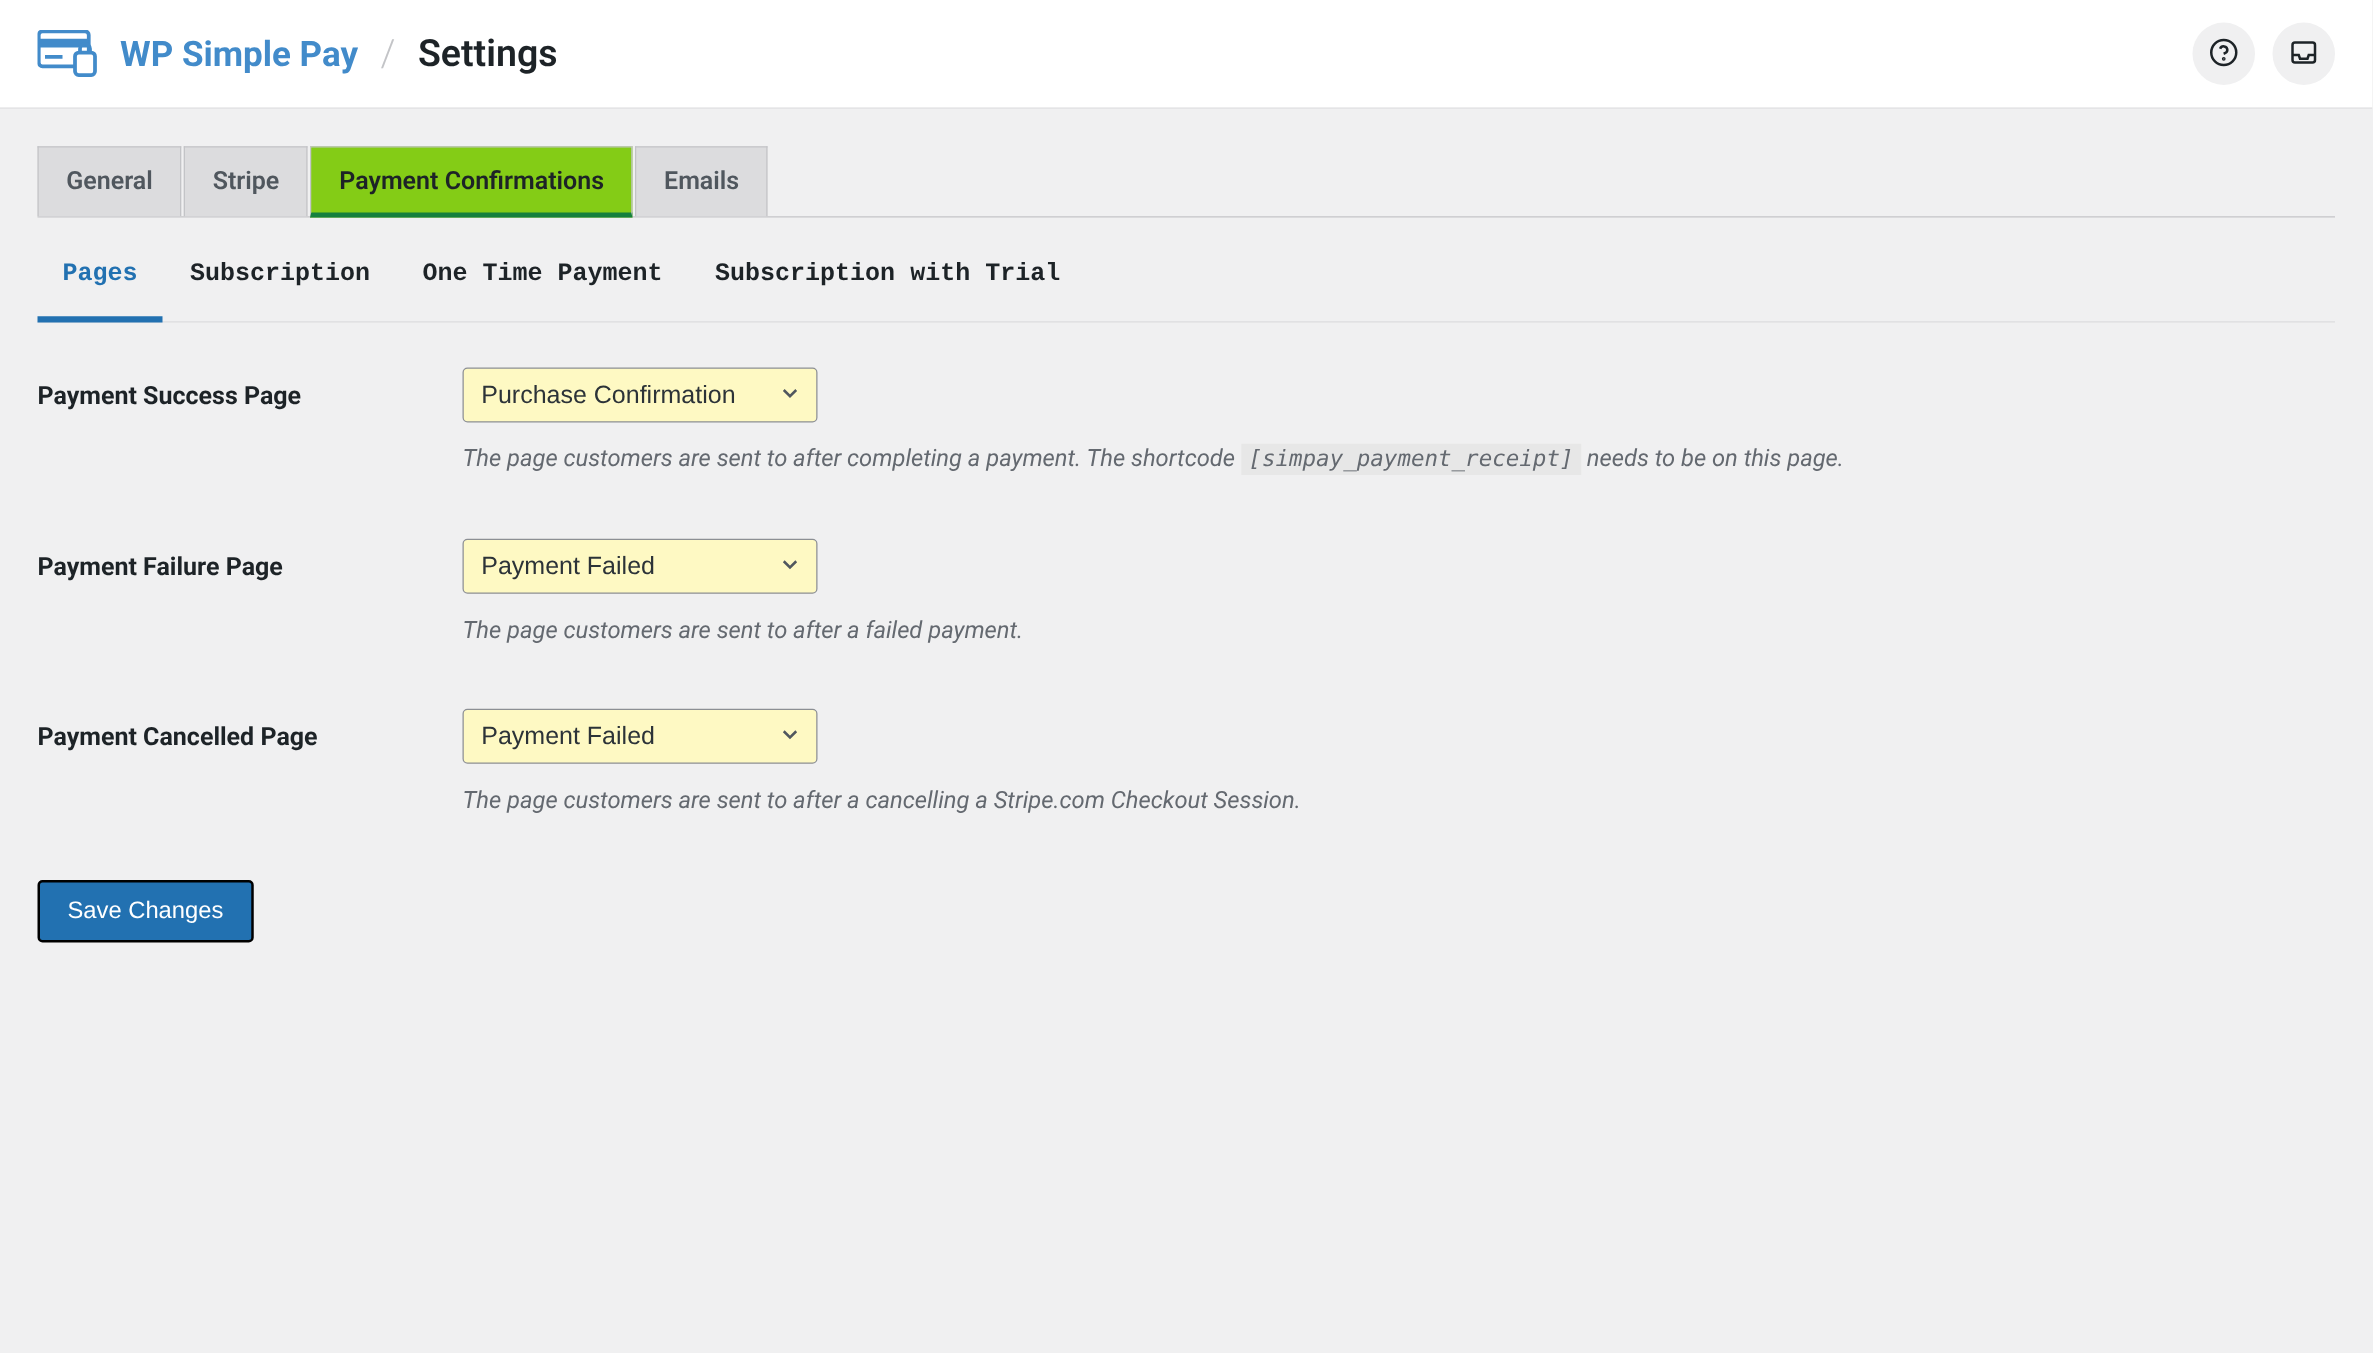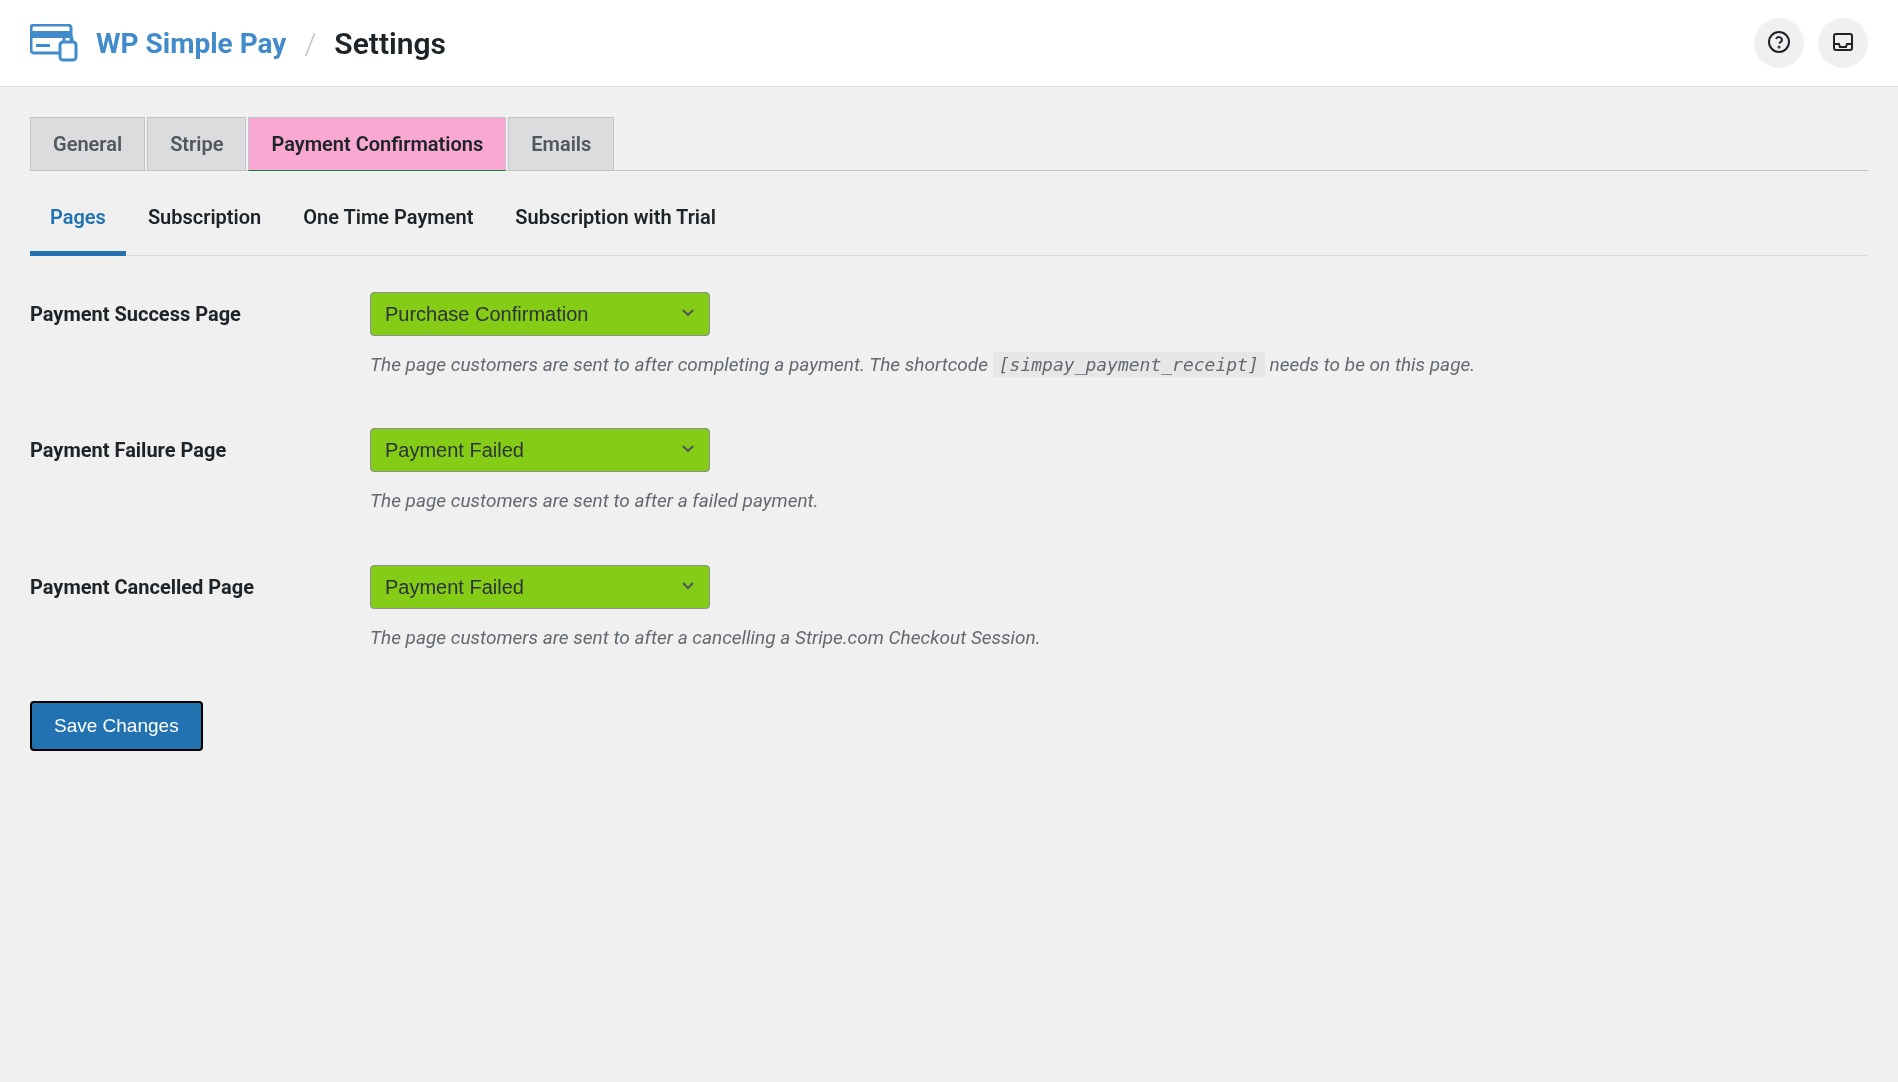--- a/index.html
+++ b/index.html
@@ -82,39 +82,40 @@
       background: #dcdcde;
       border: 1px solid #c3c4c7;
       border-bottom: none;
       font-size: 20px;
       font-weight: 600;
       color: #50575e;
       cursor: pointer;
       position: relative;
     }
     .tab.active {
-      background: #f9a8d4;
-      color: #1d2327;
-      border-bottom: 1px solid #15803d;
+      background: #84cc16;
+      color: #1d2327;
+      border-bottom: 4px solid #15803d;
       margin-bottom: -1px;
     }
     .subtabs {
       display: flex;
       gap: 42px;
       border-bottom: 1px solid #dcdcde;
       margin-top: 8px;
       padding-left: 20px;
     }
     .subtab {
       padding: 26px 0;
       font-size: 20px;
       font-weight: 600;
       color: #1d2327;
       cursor: pointer;
       position: relative;
+      font-family: Liberation Mono, monospace;
     }
     .subtab.active {
       color: #2271b1;
     }
     .subtab.active::after {
       content: '';
       position: absolute;
       bottom: -1px;
       left: -20px;
       right: -20px;
@@ -138,26 +139,26 @@
       padding-top: 10px;
     }
     .form-field {
       flex: 1;
     }
     .select-wrapper {
       position: relative;
       display: inline-block;
     }
     .select {
-      width: 340px;
+      width: 284px;
       padding: 10px 40px 10px 14px;
       font-size: 20px;
       border: 1px solid #8c8f94;
       border-radius: 4px;
-      background: #84cc16;
+      background: #fef9c3;
       appearance: none;
       cursor: pointer;
       color: #2c3338;
     }
     .select-chevron {
       position: absolute;
       right: 14px;
       top: 50%;
       transform: translateY(-50%);
       pointer-events: none;

